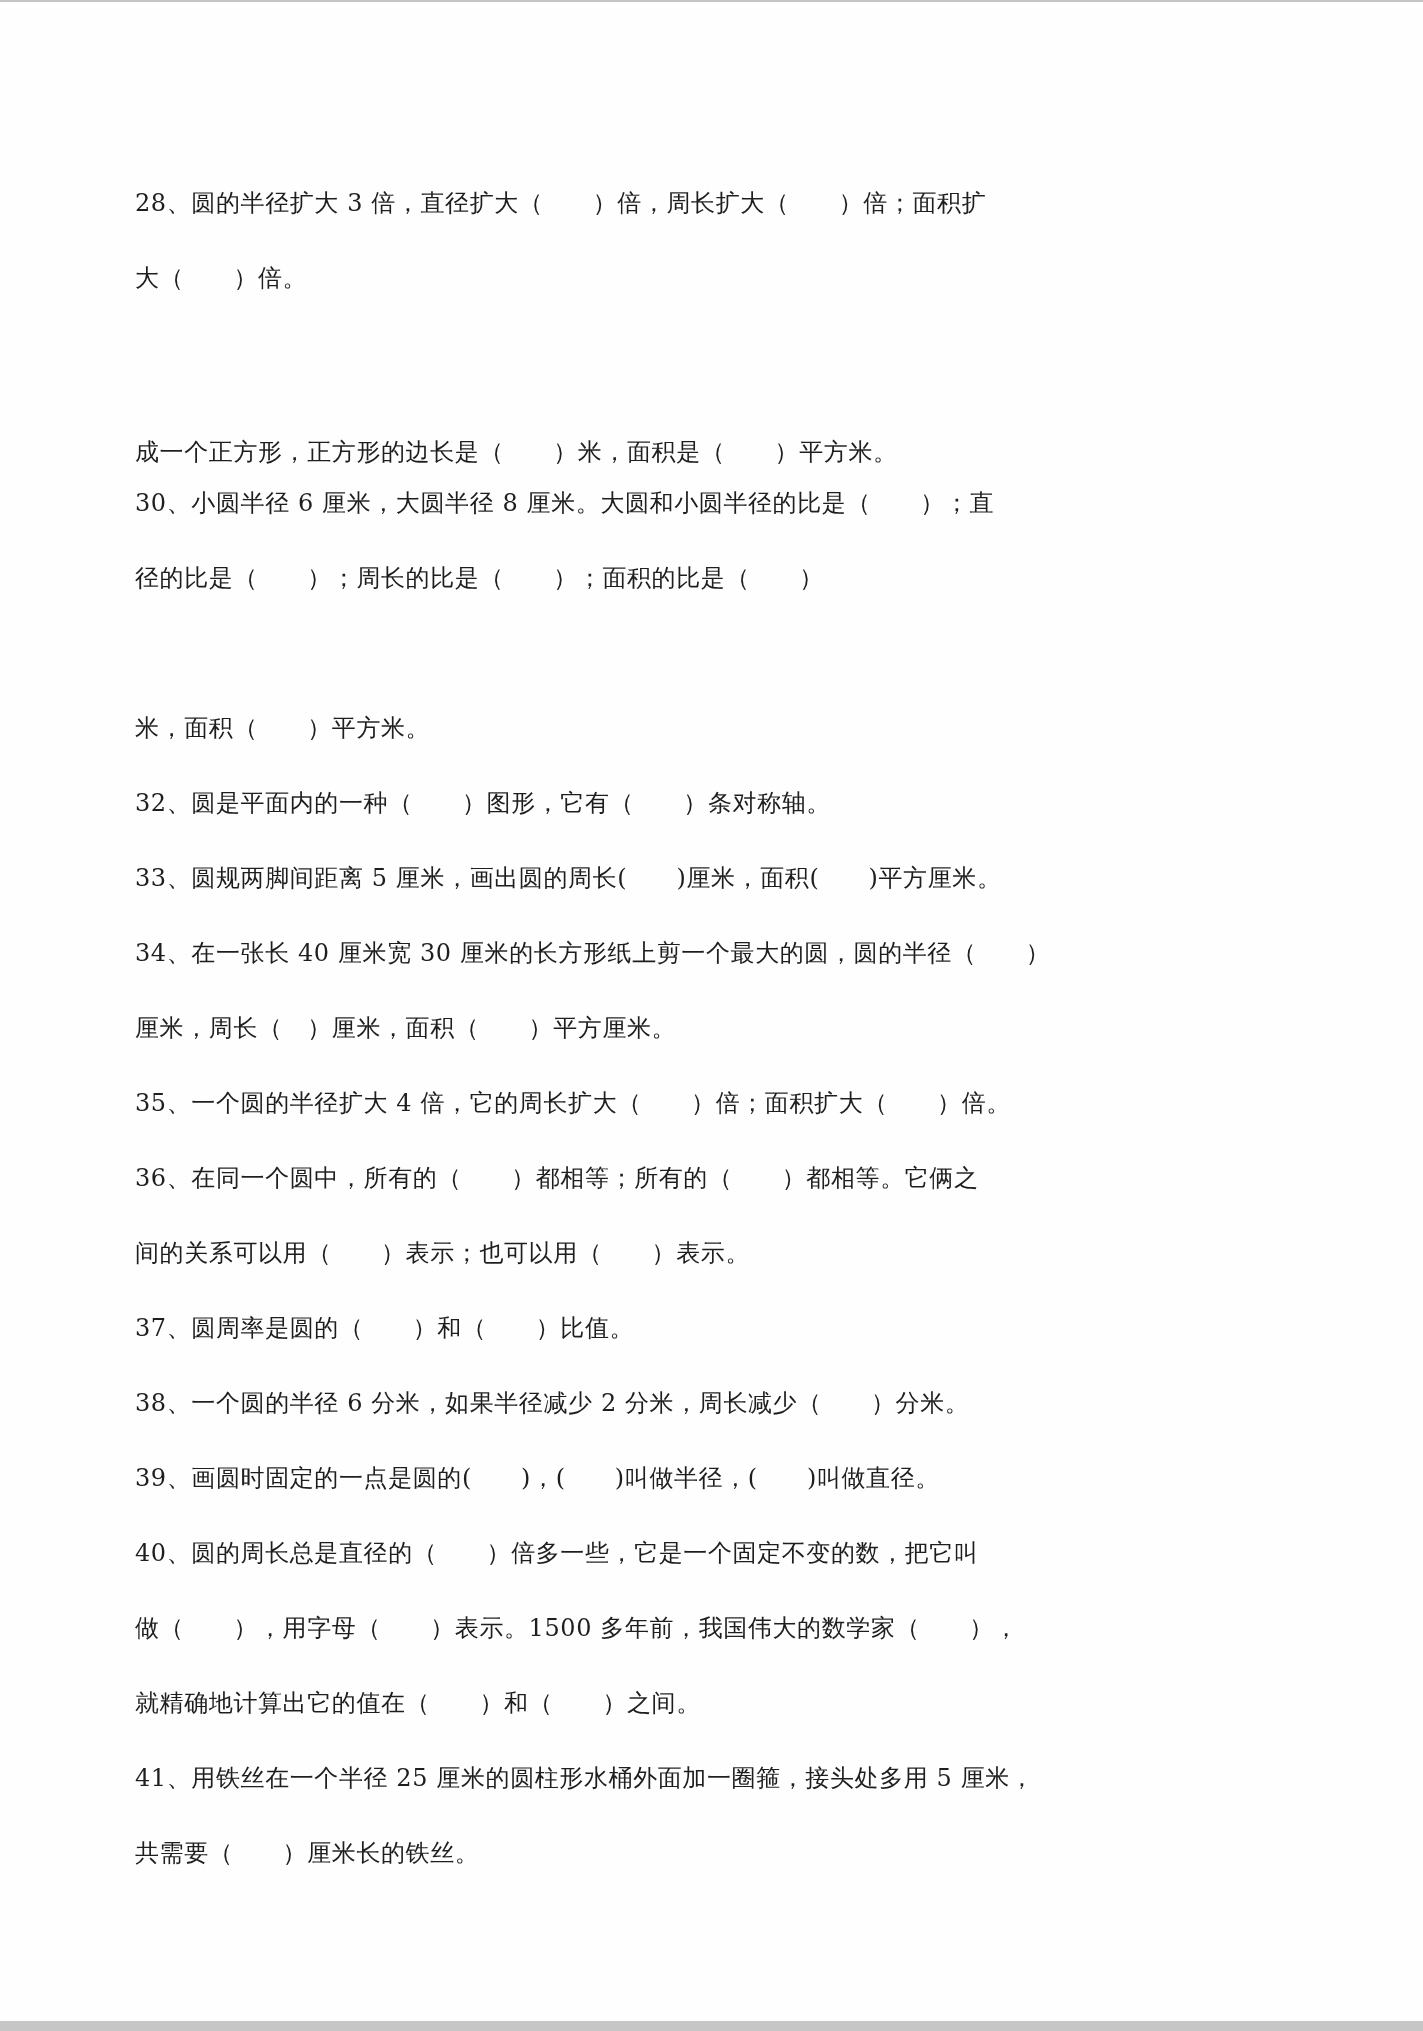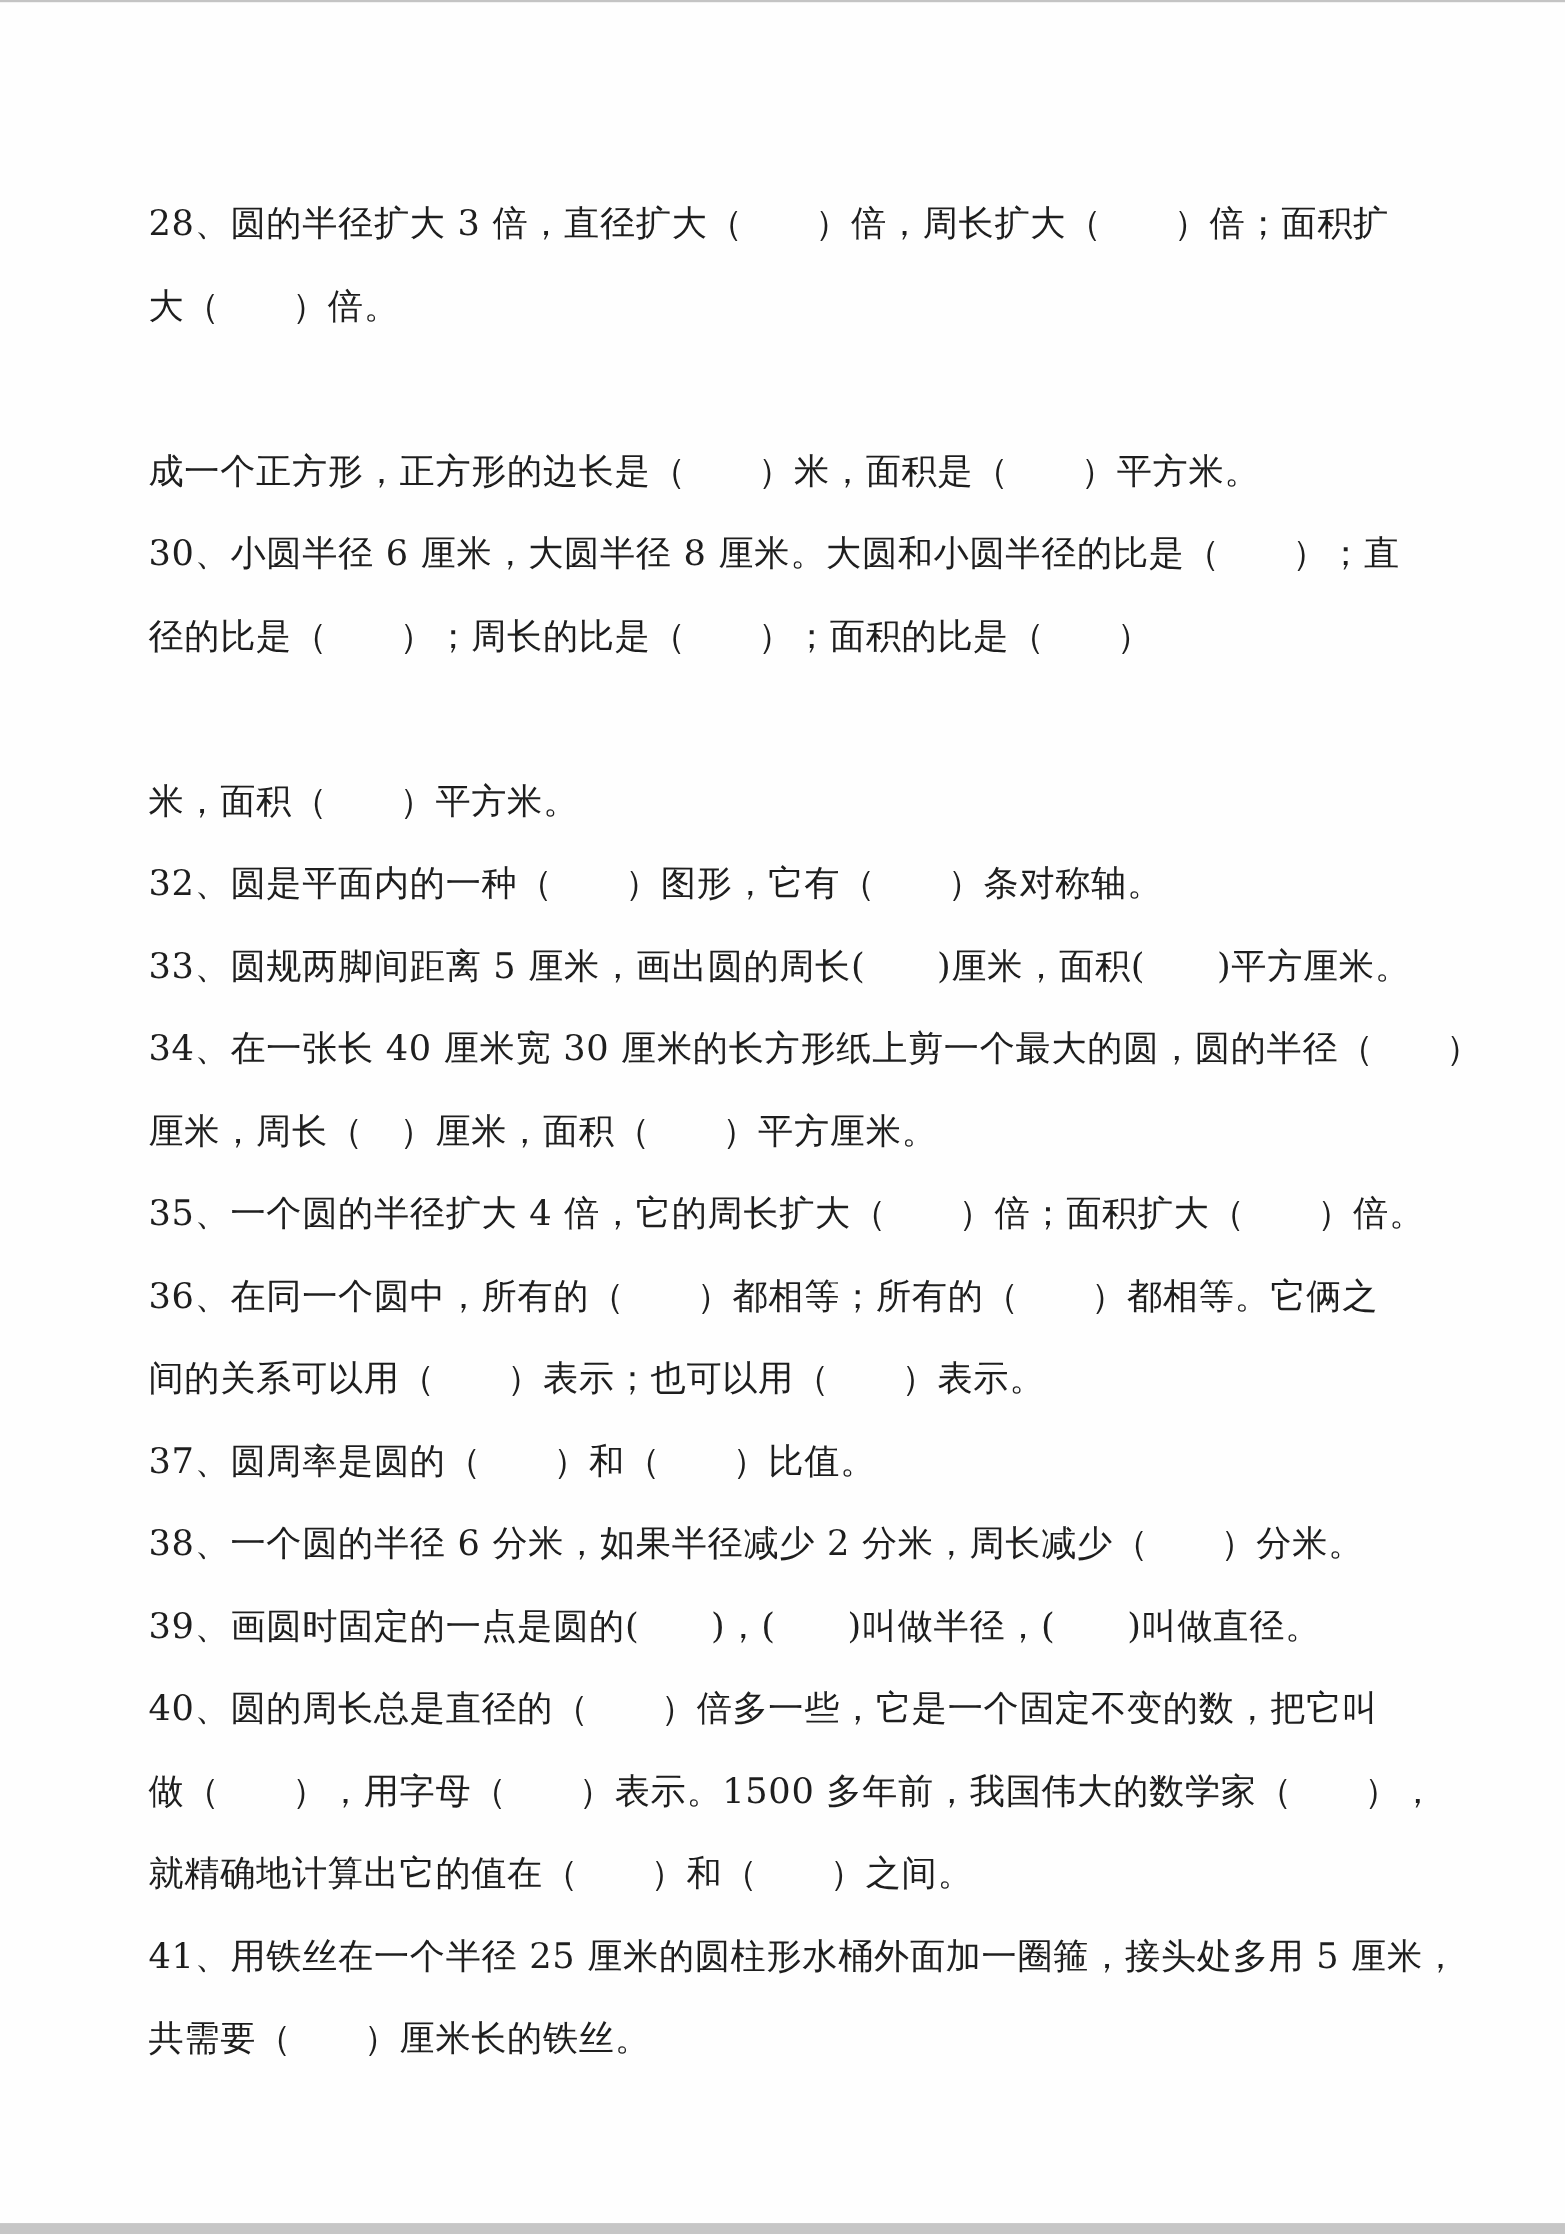--- a/index.html
+++ b/index.html
@@ -8,32 +8,32 @@
     background: #fefefe;
     font-family: "DejaVu Serif", "Liberation Serif", serif;
     color: #1e1e1e;
   }
   .top-edge { position: absolute; left: 0; top: 0; width: 1423px; height: 2px; background: #c4c4c4; }
   .bottom-edge { position: absolute; left: 0; top: 2021px; width: 1423px; height: 10px; background: #c6c6c6; }
   .page { position: absolute; left: 0; top: 0; width: 1423px; height: 2021px; }
   .line {
     position: absolute; left: 135px; width: 1170px;
     height: 40px; line-height: 40px;
-    font-size: 32px; white-space: pre; letter-spacing: 0.6px;
+    font-size: 24px; white-space: pre; letter-spacing: 0.6px;
   }
 </style>
 </head>
 <body>
 
 <div class="top-edge"></div>
 
 <div class="page">
   <div class="line" style="top:183px">28、圆的半径扩大 3 倍，直径扩大（　　）倍，周长扩大（　　）倍；面积扩</div>
   <div class="line" style="top:258px">大（　　）倍。</div>
-  <div class="line" style="top:408px">成一个正方形，正方形的边长是（　　）米，面积是（　　）平方米。</div>
+  <div class="line" style="top:432px">成一个正方形，正方形的边长是（　　）米，面积是（　　）平方米。</div>
   <div class="line" style="top:483px">30、小圆半径 6 厘米，大圆半径 8 厘米。大圆和小圆半径的比是（　　）；直</div>
   <div class="line" style="top:558px">径的比是（　　）；周长的比是（　　）；面积的比是（　　）</div>
   <div class="line" style="top:708px">米，面积（　　）平方米。</div>
   <div class="line" style="top:783px">32、圆是平面内的一种（　　）图形，它有（　　）条对称轴。</div>
   <div class="line" style="top:858px">33、圆规两脚间距离 5 厘米，画出圆的周长(　　)厘米，面积(　　)平方厘米。</div>
   <div class="line" style="top:933px">34、在一张长 40 厘米宽 30 厘米的长方形纸上剪一个最大的圆，圆的半径（　　）</div>
   <div class="line" style="top:1008px">厘米，周长（　）厘米，面积（　　）平方厘米。</div>
   <div class="line" style="top:1083px">35、一个圆的半径扩大 4 倍，它的周长扩大（　　）倍；面积扩大（　　）倍。</div>
   <div class="line" style="top:1158px">36、在同一个圆中，所有的（　　）都相等；所有的（　　）都相等。它俩之</div>
   <div class="line" style="top:1233px">间的关系可以用（　　）表示；也可以用（　　）表示。</div>

